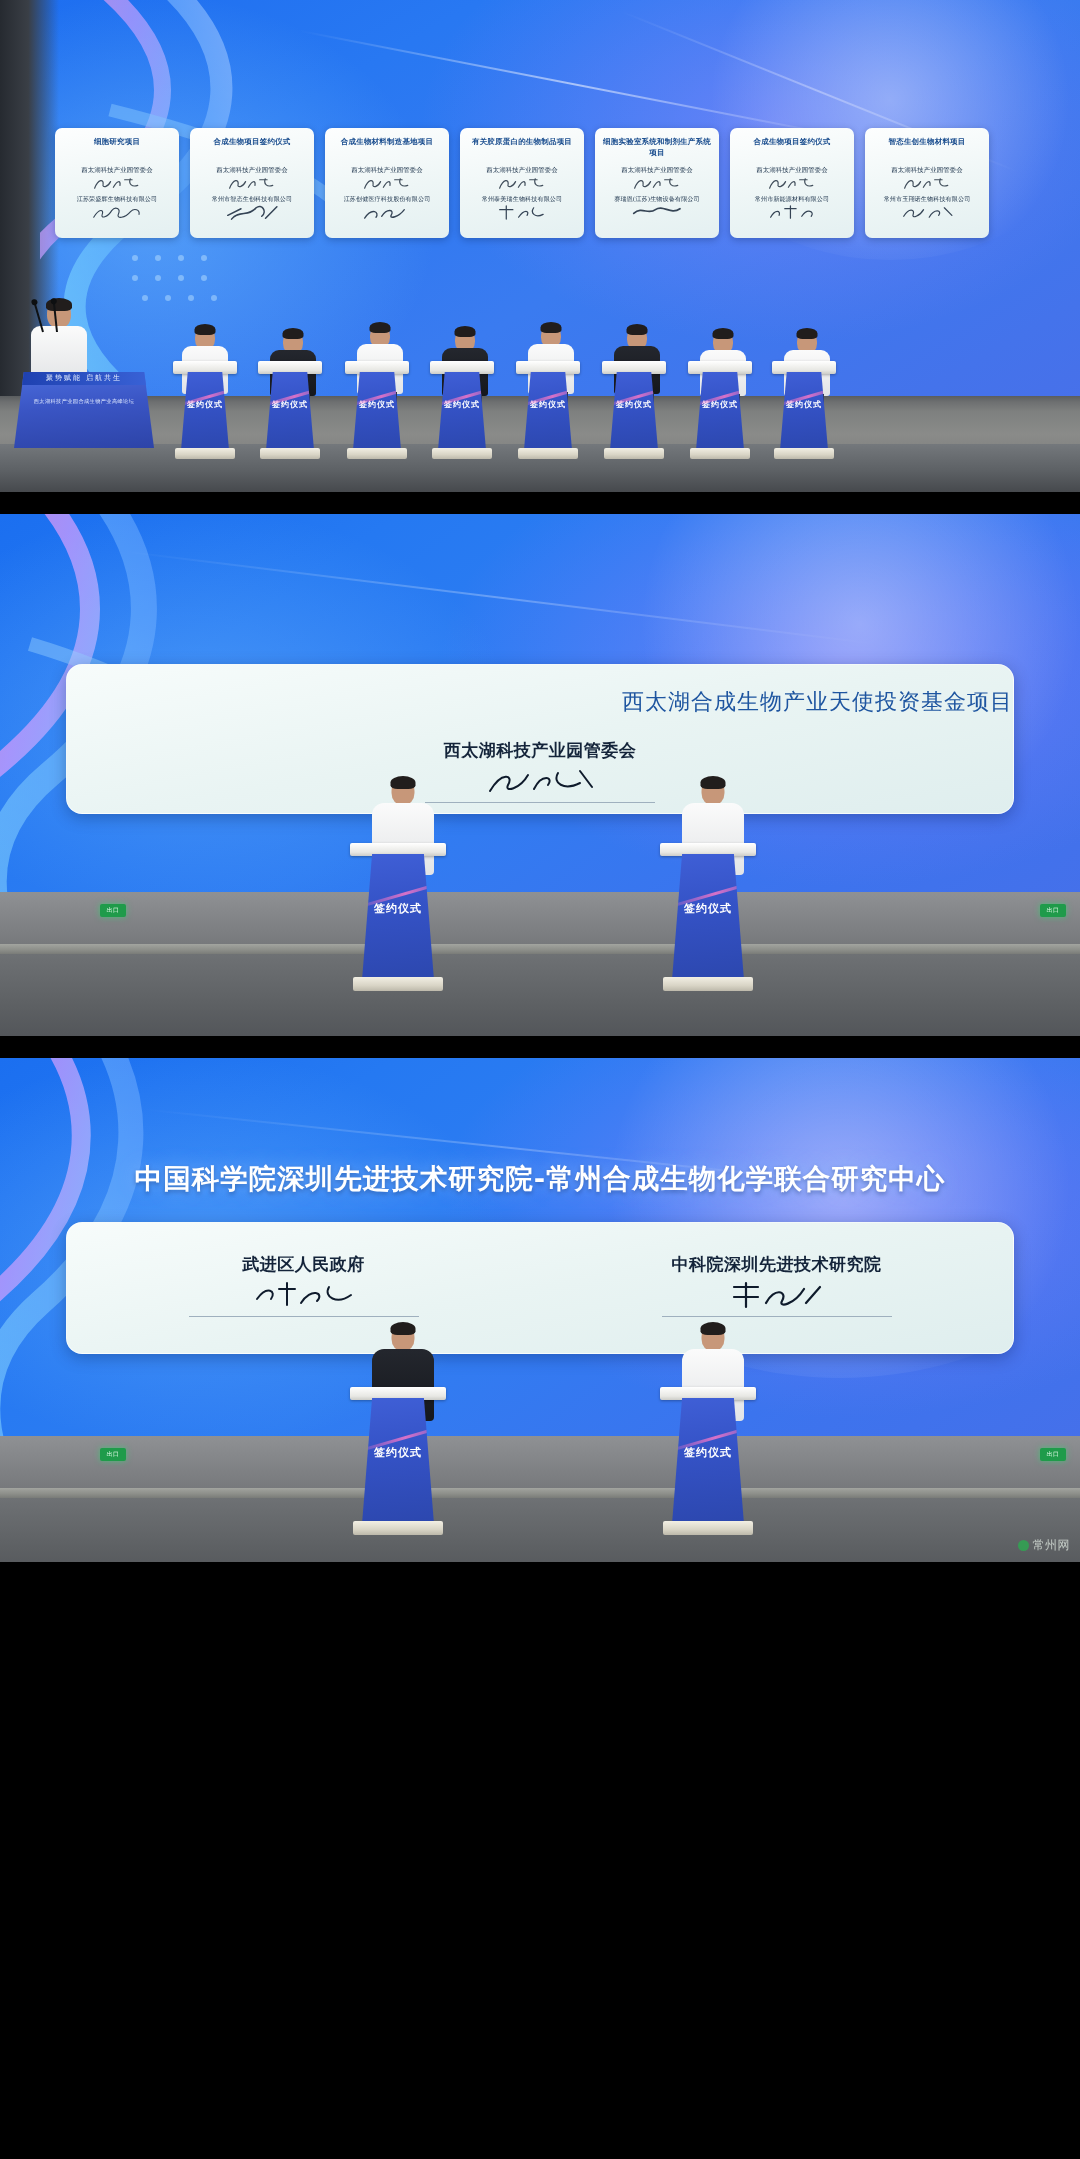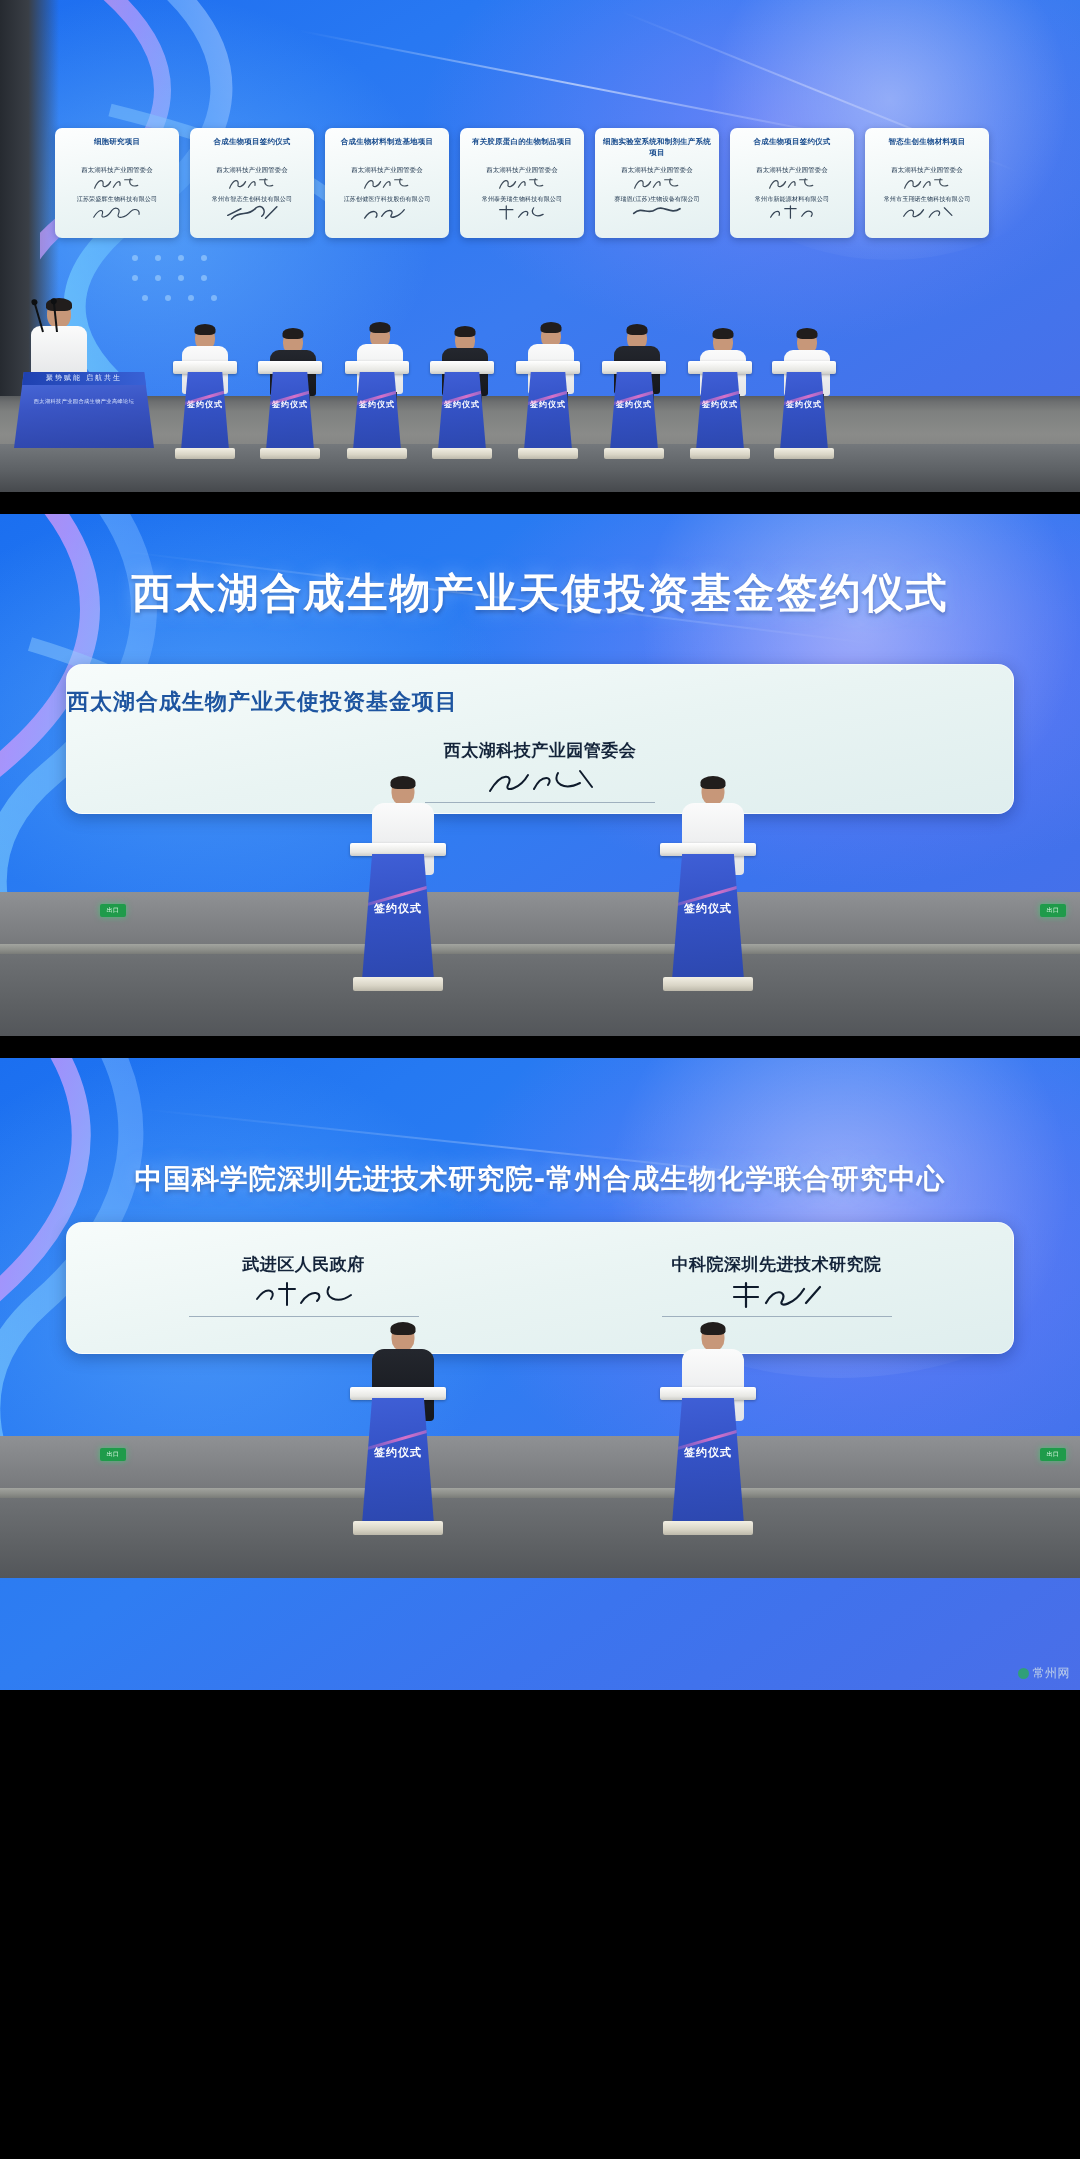--- a/index.html
+++ b/index.html
@@ -9,21 +9,21 @@
     font-family:"Liberation Sans", sans-serif;
     overflow:hidden; position:relative;
   }
   .stack { width:1080px; height:2159px; display:flex; flex-direction:column; }
 
   
   .panel { position:relative; width:1080px; overflow:hidden; }
   .panel-1 { height:492px; }
   .gap { height:22px; background:#000; }
   .panel-2 { height:522px; }
-  .panel-3 { height:632px; }
+  .panel-3 { height:504px; }
 
   
   .led {
     position:absolute; left:0; top:0; width:100%; height:100%;
     background:
       radial-gradient(ellipse 60% 70% at 78% 28%, rgba(150,130,255,.55), rgba(0,0,0,0) 62%),
       radial-gradient(ellipse 45% 60% at 18% 38%, rgba(120,190,255,.40), rgba(0,0,0,0) 65%),
       linear-gradient(145deg,#1b6ff0 0%,#2579f2 22%,#2f7df2 45%,#3b74ee 70%,#4a6ee8 100%);
   }
   .led.p1 { background:
@@ -184,21 +184,21 @@
   .p3-title { top:103px; font-size:27.5px; letter-spacing:1px; }
 
   .big-card {
     position:absolute;
     background:linear-gradient(170deg,#f7fcfb 0%,#e9f4f3 50%,#dfeeee 100%);
     border-radius:16px;
     box-shadow:0 4px 16px rgba(0,20,70,.3);
     border:1px solid rgba(255,255,255,.6);
   }
   .bc-title {
-    text-align:left; color:#1e55a0; font-weight:bold;
+    text-align:right; color:#1e55a0; font-weight:normal;
     font-family:"DejaVu Serif", serif; font-size:22px; letter-spacing:1px;
   }
   .bc-row { display:flex; justify-content:space-around; }
   .bc-party { text-align:center; }
   .bc-party-name {
     font-family:"DejaVu Serif", serif; font-weight:bold;
     color:#14243a; font-size:17px; letter-spacing:.5px;
   }
   .bc-sig-wrap { height:40px; display:flex; align-items:center; justify-content:center; }
   .bc-rule { height:1px; background:#9fb0be; margin-top:2px; }
@@ -517,21 +517,20 @@
         </defs>
         <path d="M30,-30 C150,70 150,180 30,280 C-70,360 -40,460 50,545" stroke="url(#h3)" stroke-width="20" fill="none" opacity=".9"></path>
         <path d="M95,-30 C205,75 200,190 80,290 C-10,365 15,465 105,550" stroke="url(#h4)" stroke-width="26" fill="none" opacity=".6"></path>
         <path d="M60,160 C160,190 230,230 275,270" stroke="#9fd8ff" stroke-width="14" fill="none" opacity=".45"></path>
       </svg>
     </div>
 
     <div class="ray" style="left:120px;top:36px;width:760px;transform:rotate(7deg);opacity:.5;"></div>
     <div class="kb-glow" style="left:600px;top:-80px;width:520px;height:380px;"></div>
 
-    <div class="big-title p2-title">西太湖合成生物产业天使投资基金签约仪式</div>
 
     <div class="big-card" style="left:66px;top:150px;width:948px;height:150px;">
       <div class="bc-title" style="margin-top:22px;">西太湖合成生物产业天使投资基金项目</div>
       <div class="bc-row" style="margin-top:22px;">
         <div class="bc-party" style="width:330px;">
           <div class="bc-party-name">西太湖科技产业园管委会</div>
           <div class="bc-sig-wrap">
             <svg width="120" height="34" viewBox="0 0 120 34">
               <path d="M10 26 C22 6,34 10,28 20 C24 28,40 24,48 10 M54 24 C62 8,74 12,68 20 M78 8 C72 18,84 26,100 18 M100 6 L112 22" stroke="#0f1b2c" stroke-width="2" fill="none" stroke-linecap="round"></path>
             </svg>

